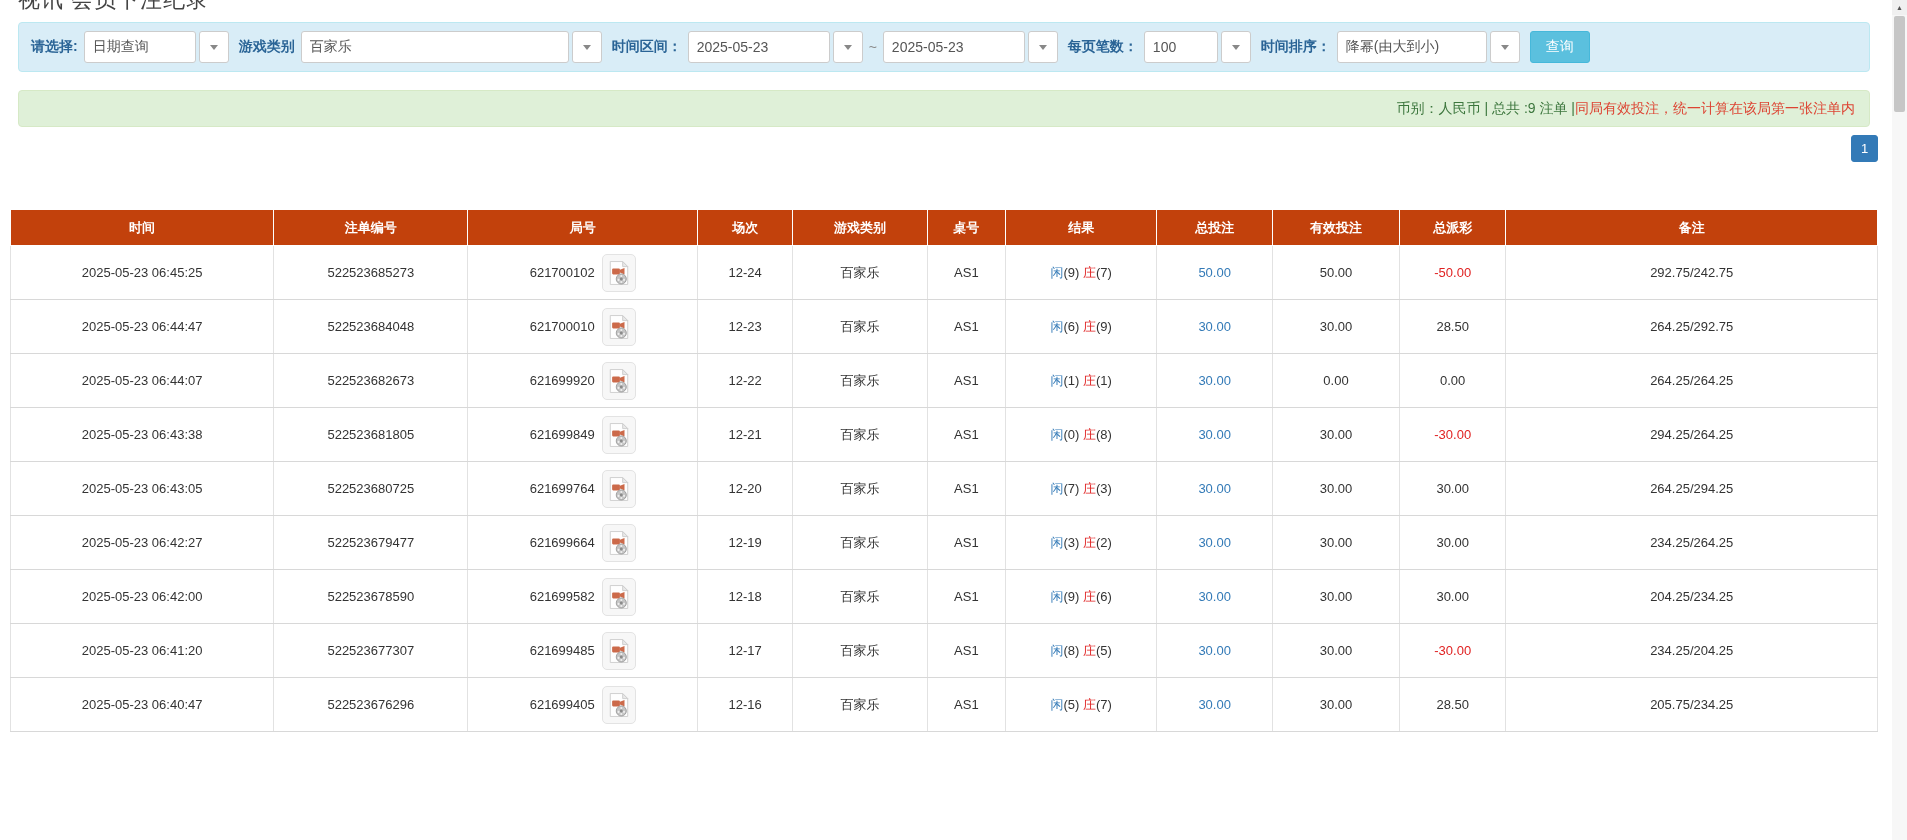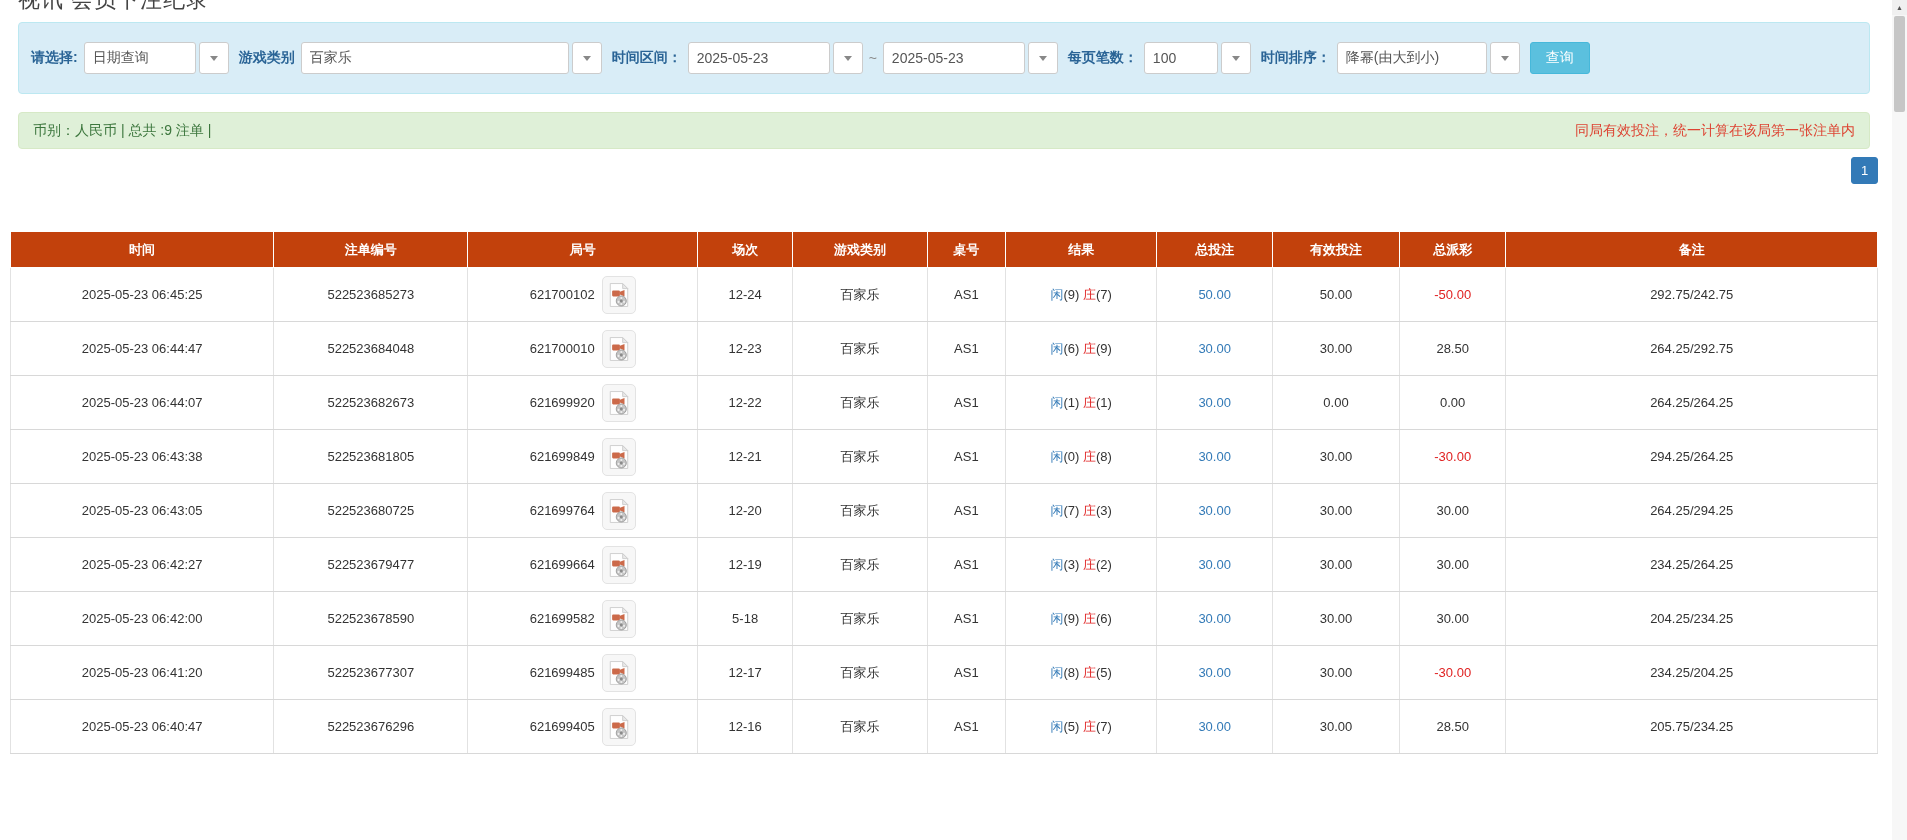--- a/index.html
+++ b/index.html
@@ -9,21 +9,21 @@
     font-family:"Liberation Sans","DejaVu Sans",sans-serif;
   }
   .content { margin:0 29px 0 10px; position:relative; }
 
   
   .title-clip { height:13px; overflow:hidden; margin-left:8px; }
   .title-clip h1 { margin:-15px 0 0 0; font-size:22px; font-weight:400; color:#444; letter-spacing:1px; }
 
   
   .filter-panel {
-    margin:9px 8px 0; height:72px; background:#d9edf7; border:1px solid #bce8f1;
+    margin:9px 8px 0; height:50px; background:#d9edf7; border:1px solid #bce8f1;
     border-radius:4px; display:flex; align-items:center; padding:0 12px; white-space:nowrap;
   }
   .flabel { color:#2a6496; font-weight:700; font-size:14px; margin:0 6px 0 10px; }
   .flabel.first { margin-left:0; }
   .combo { display:inline-flex; align-items:center; }
   .combo-input {
     height:32px; border:1px solid #ccc; border-radius:3px; padding:0 8px;
     font-size:14px; color:#555; background:#fff; font-family:inherit;
   }
   .w-select { width:112px; } .w-game { width:268px; } .w-date { width:142px; }
@@ -35,21 +35,21 @@
   .caret { width:0; height:0; border-left:4px solid transparent; border-right:4px solid transparent; border-top:5px solid #888; }
   .tilde { color:#888; font-size:14px; margin:0 6px; }
   .search-btn {
     margin-left:10px; height:32px; padding:0 15px; background:#5bc0de; border:1px solid #46b8da;
     border-radius:3px; color:#fff; font-size:14px; cursor:pointer; font-family:inherit;
   }
 
   
   .summary-panel {
     margin:18px 8px 0; height:37px; background:#dff0d8; border:1px solid #d6e9c6; border-radius:4px;
-    display:flex; align-items:center; justify-content:space-between; padding:0 14px;
+    display:flex; align-items:center; justify-content:flex-end; padding:0 14px;
   }
   .summary-left  { color:#3c763d; font-size:14px; }
   .summary-right { color:#dd4433; font-size:14px; }
 
   
   .pagination-row { display:flex; justify-content:flex-end; margin-top:8px; }
   .page-btn {
     min-width:27px; height:27px; background:#337ab7; border:1px solid #337ab7; border-radius:3px;
     color:#fff; font-size:13px; cursor:pointer; font-family:inherit;
   }
@@ -369,21 +369,21 @@
     <path d="M13 10.5 l5 -2 v7 l-5 -2 z" fill="#cc6a4a"></path>
     <circle cx="14.5" cy="20.5" r="5.5" fill="#c4c4c4" stroke="#9b9b9b"></circle>
     <circle cx="14.5" cy="20.5" r="1.6" fill="#8a8a8a"></circle>
     <circle cx="14.5" cy="17.2" r="1.1" fill="#efefef"></circle>
     <circle cx="11.5" cy="21.5" r="1.1" fill="#efefef"></circle>
     <circle cx="17.5" cy="21.5" r="1.1" fill="#efefef"></circle>
     <circle cx="14.5" cy="23.8" r="1.1" fill="#efefef"></circle>
   </svg>
 </button>
             </span></td>
-          <td>5-18</td>
+          <td>12-18</td>
           <td>百家乐</td>
           <td>AS1</td>
           <td><span class="res-player">闲</span><span class="res-num">(9)</span> <span class="res-banker">庄</span><span class="res-num">(6)</span></td>
           <td><a class="blue-link">30.00</a></td>
           <td>30.00</td>
           <td>30.00</td>
           <td>204.25/234.25</td>
         </tr>
         <tr>
           <td>2025-05-23 06:41:20</td>

